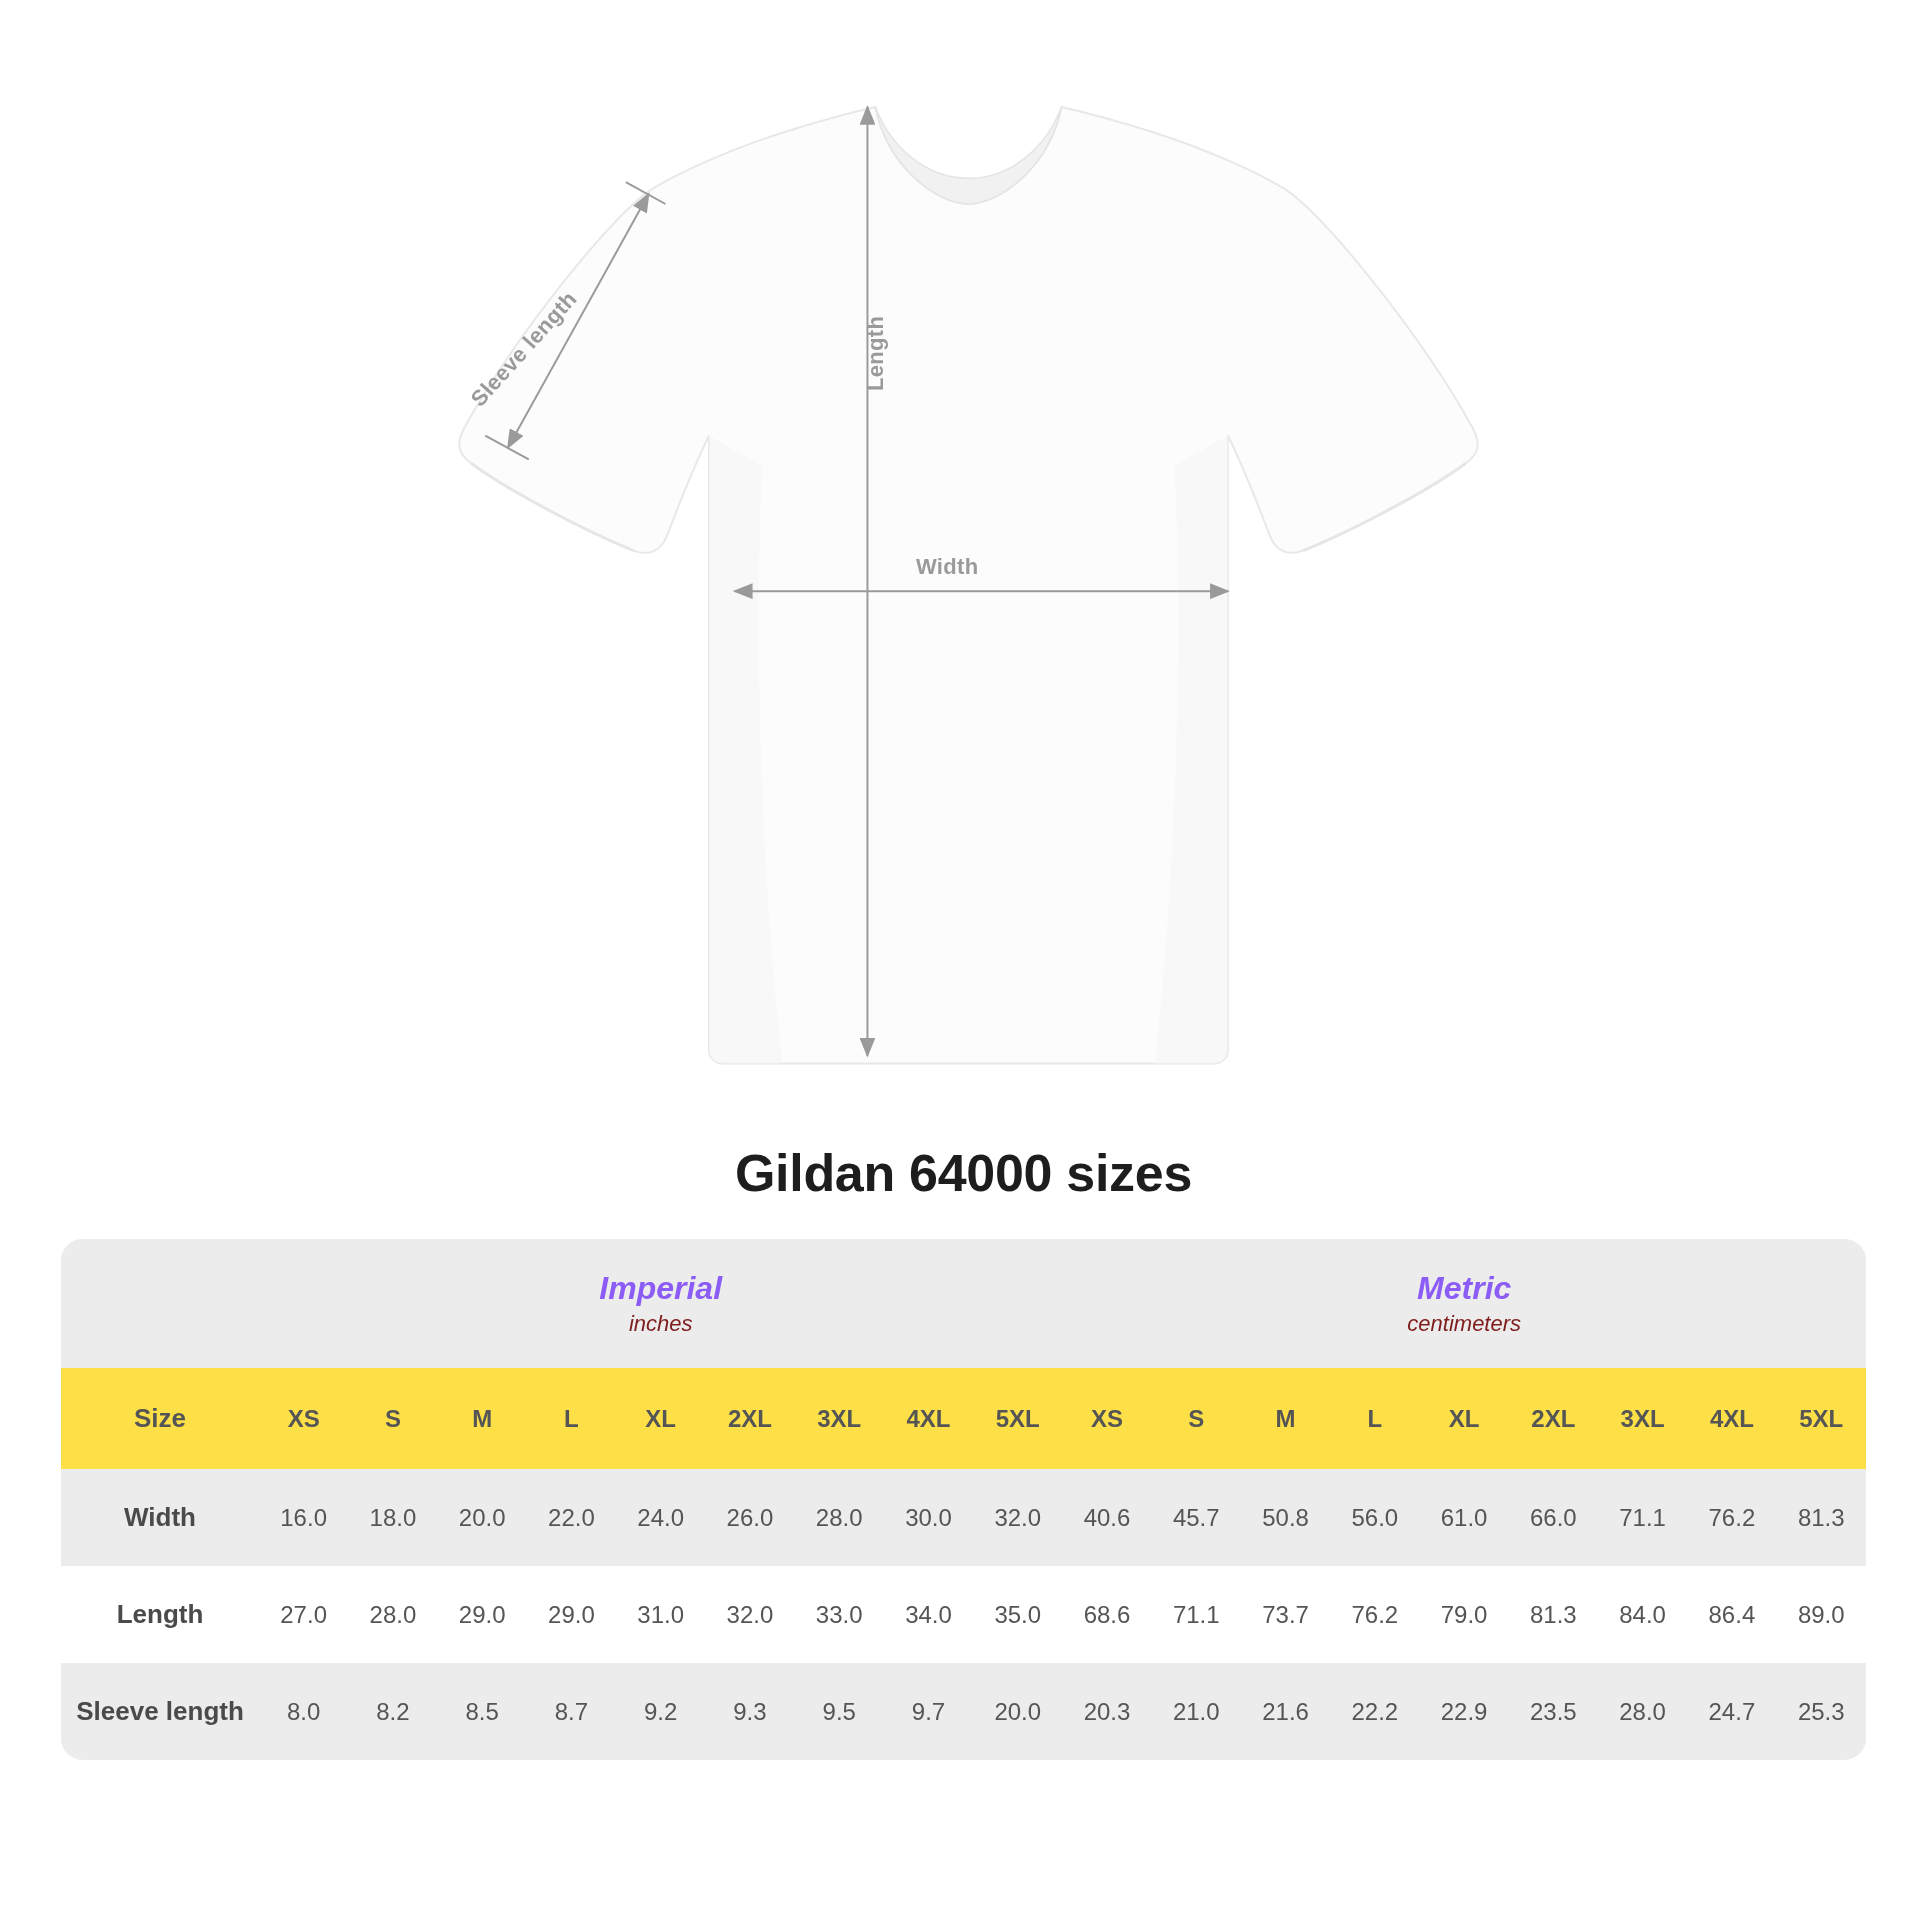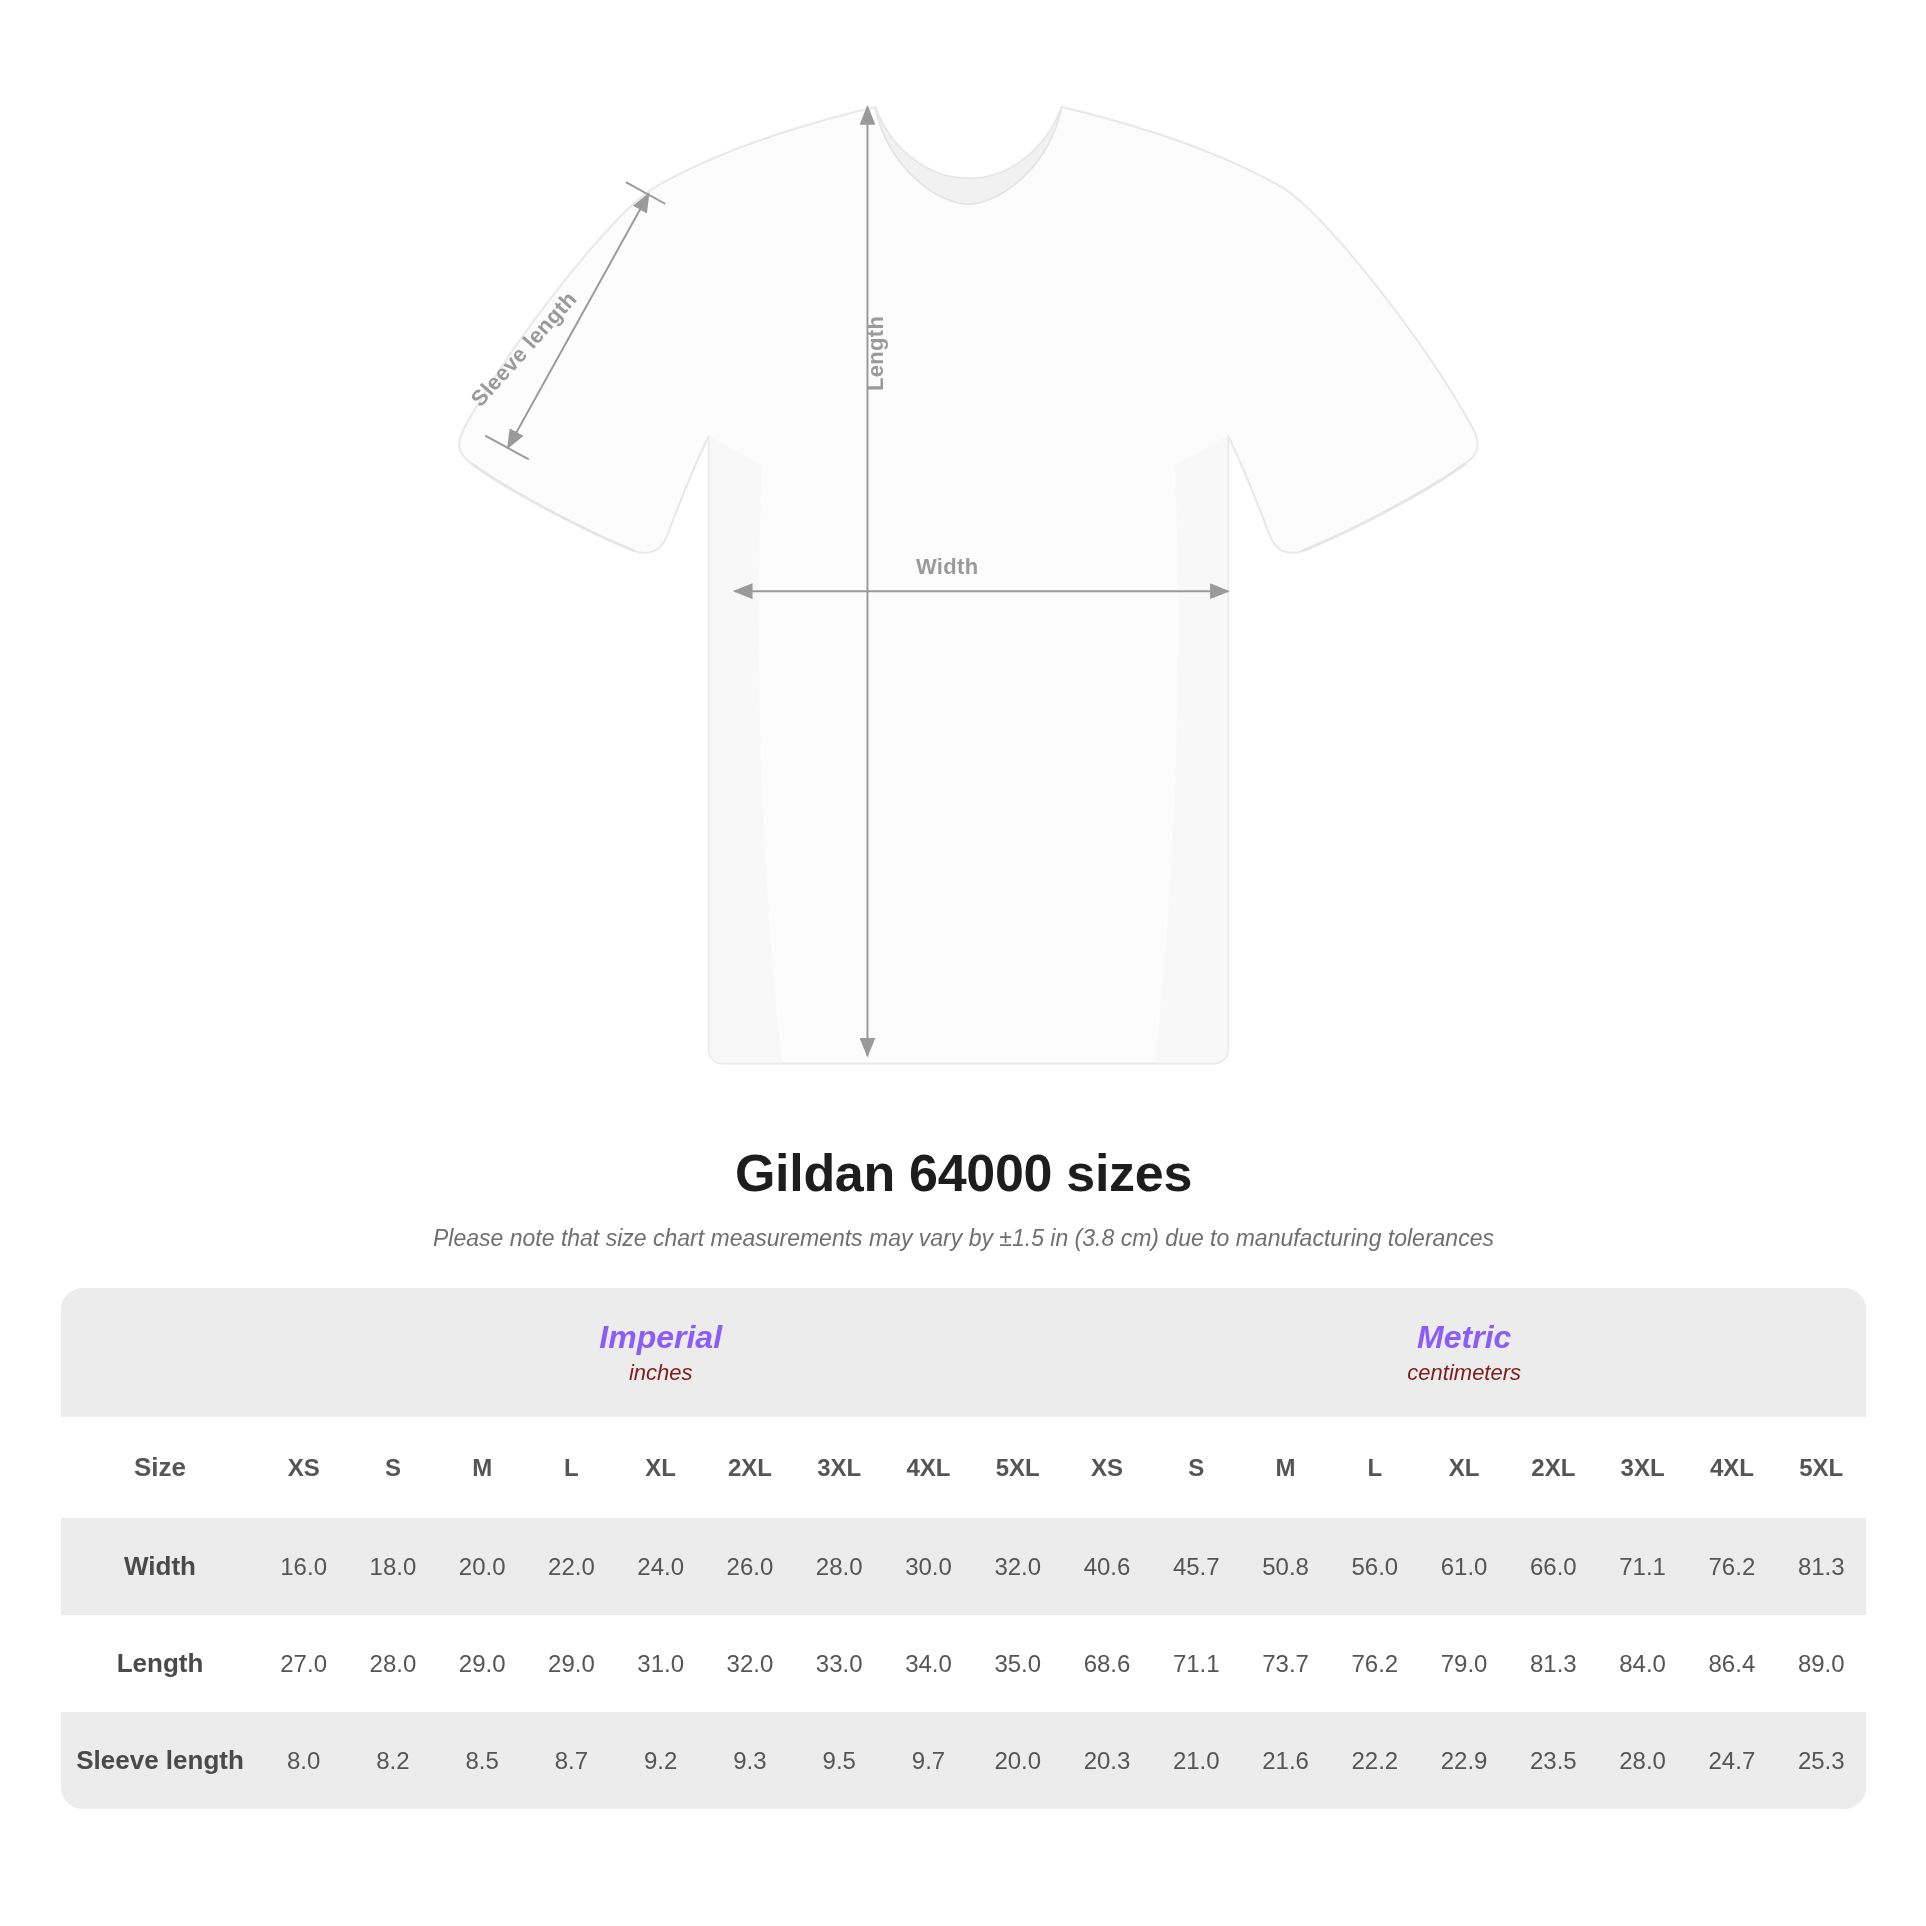--- a/index.html
+++ b/index.html
@@ -108,21 +108,21 @@
     line-height: 1.15;
   }
   .unit-sub {
     font-size: 22px;
     font-style: italic;
     color: #7f1d1d;
     margin-top: 4px;
   }
 
   .head-row td {
-    background: #ffffff;
+    background: #fde047;
     height: 101px;
     font-weight: bold;
     color: #5e5e5e;
     font-size: 25px;
   }
   .head-row td.rowlabel {
     font-size: 26px;
   }
 
   .data-row td {
@@ -202,21 +202,20 @@
       <line x1="490" y1="440" x2="534" y2="464" stroke="#9a9a9a" stroke-width="2"></line>
     </svg>
 
     <div class="dim-label sleeve-label">Sleeve length</div>
     <div class="dim-label length-label">Length</div>
     <div class="dim-label width-label">Width</div>
   </div>
 
   <div class="title-block">
     <div class="chart-title">Gildan 64000 sizes</div>
-    <div class="chart-note">Please note that size chart measurements may vary by ±1.5 in (3.8 cm) due to manufacturing tolerances</div>
   </div>
 
   <div class="table-wrap">
     <table class="size-table">
       <colgroup>
         <col class="labelcol">
         <col>
           <col>
           <col>
           <col>

